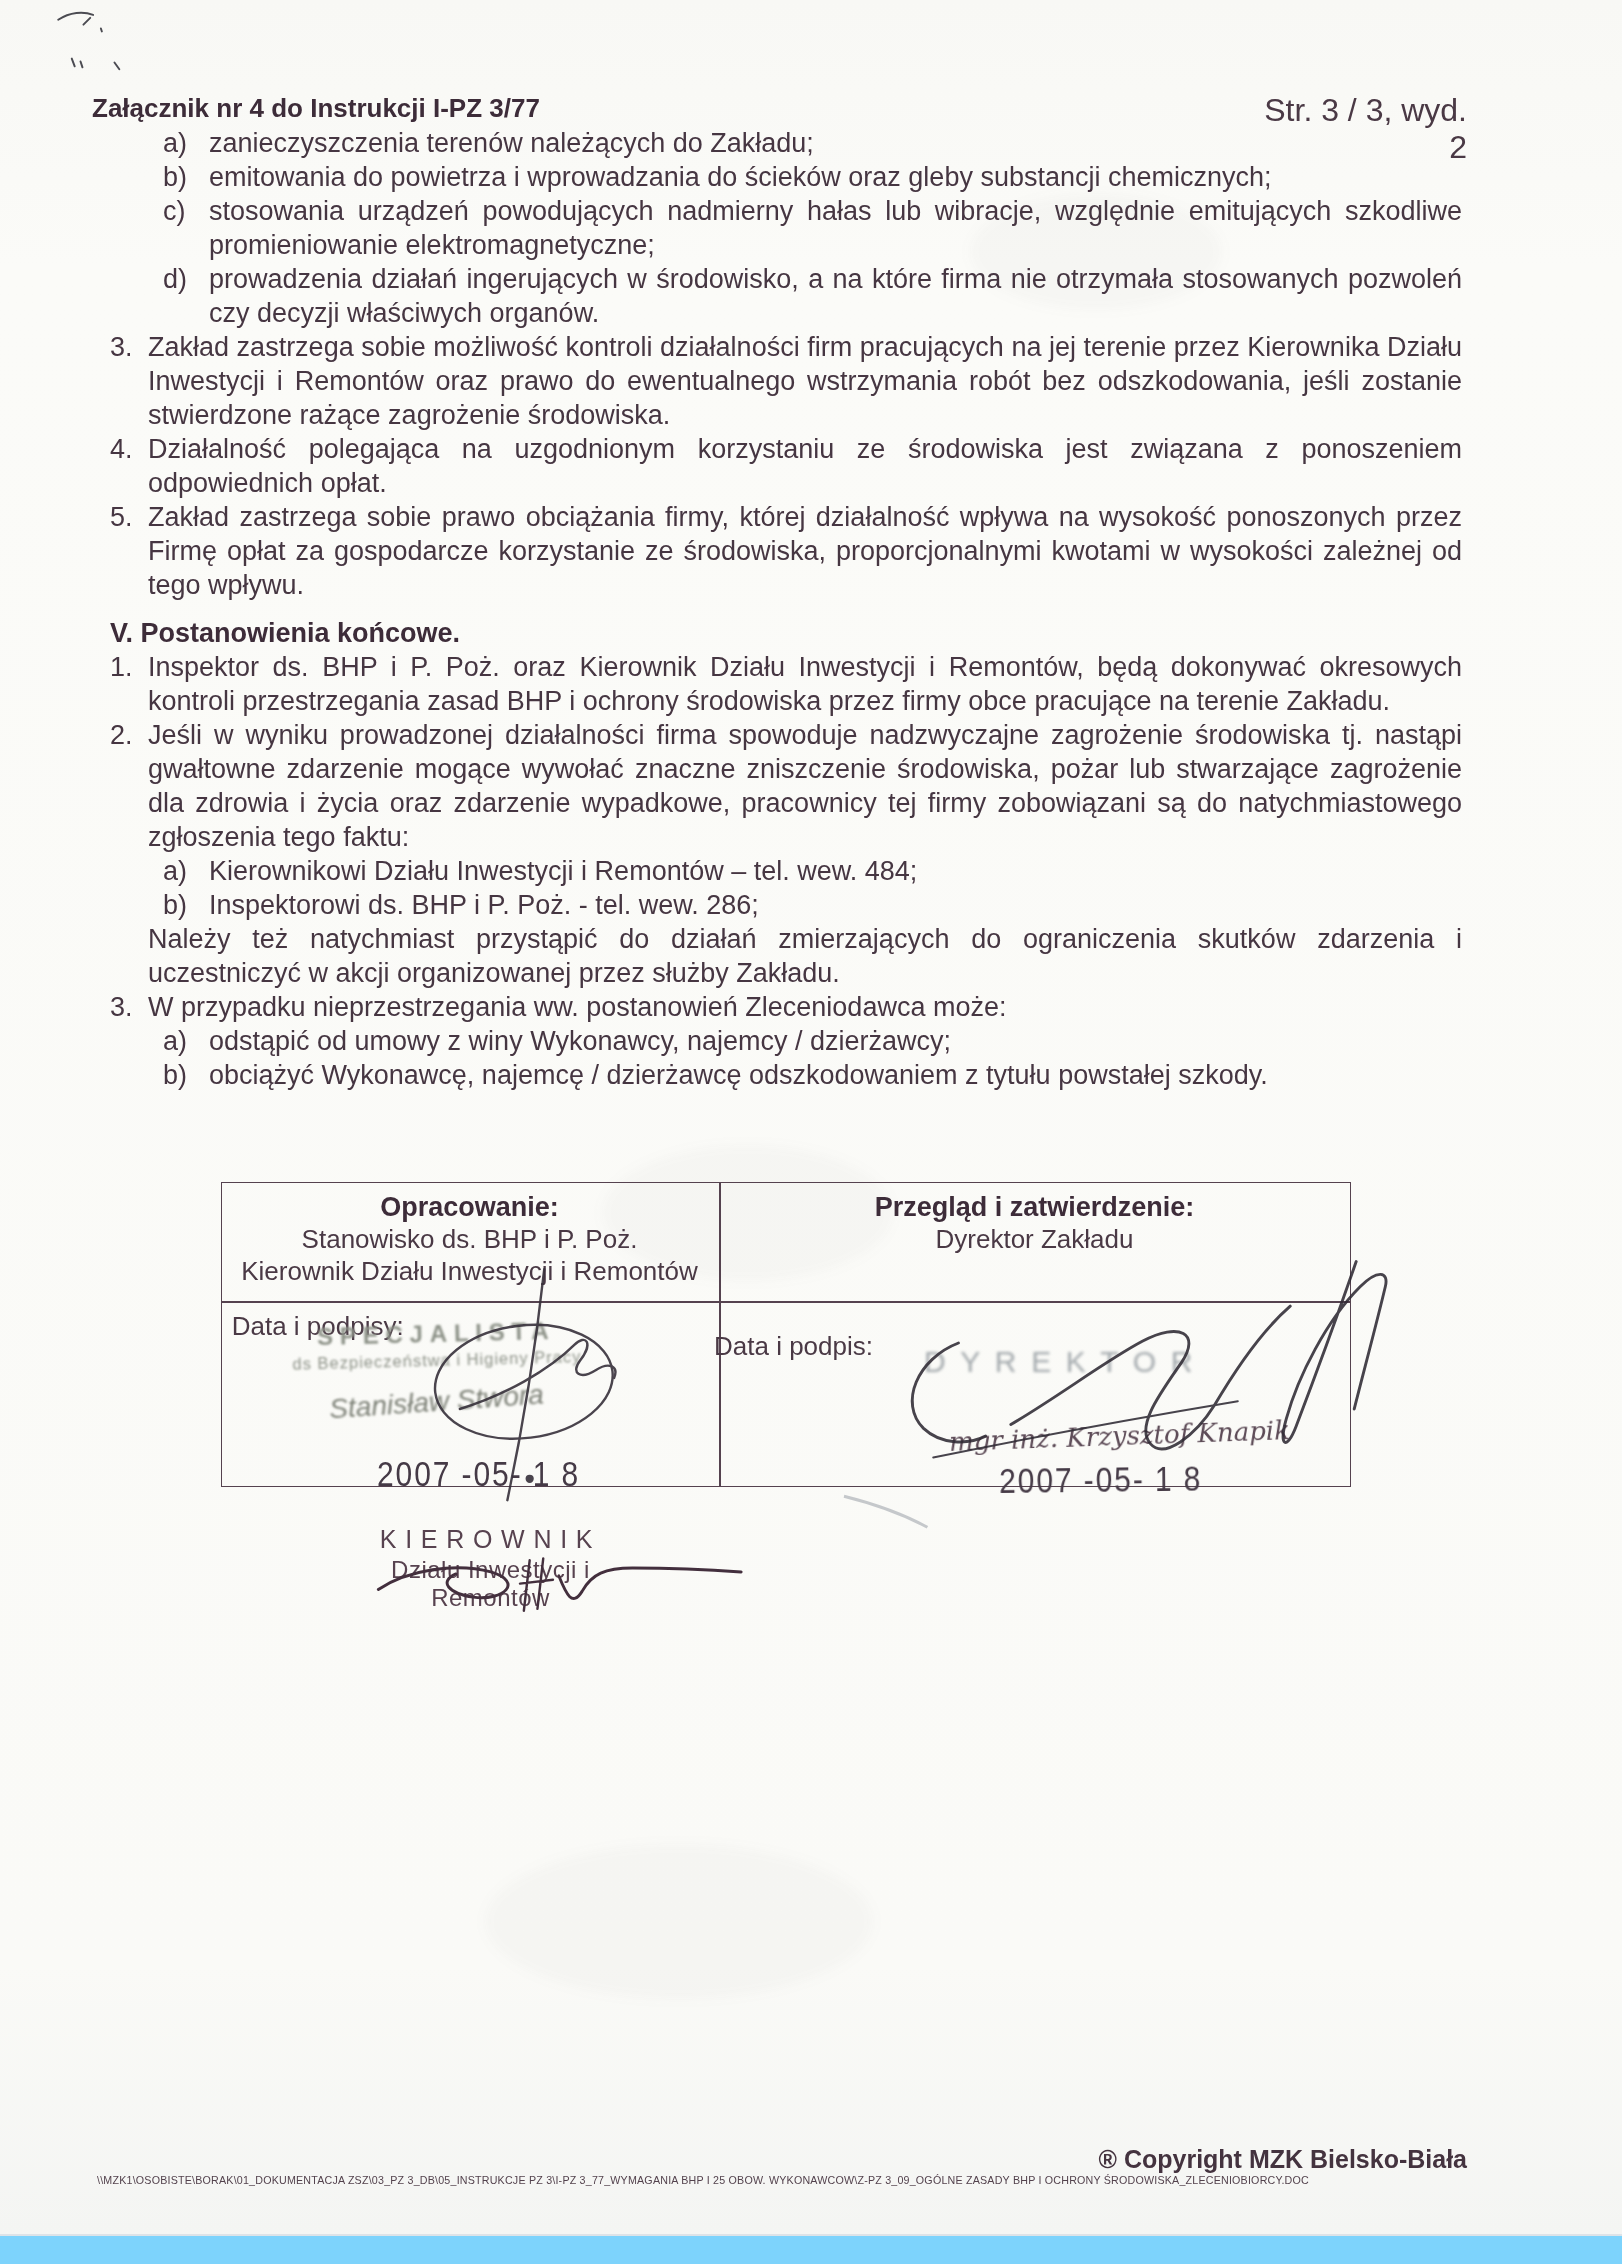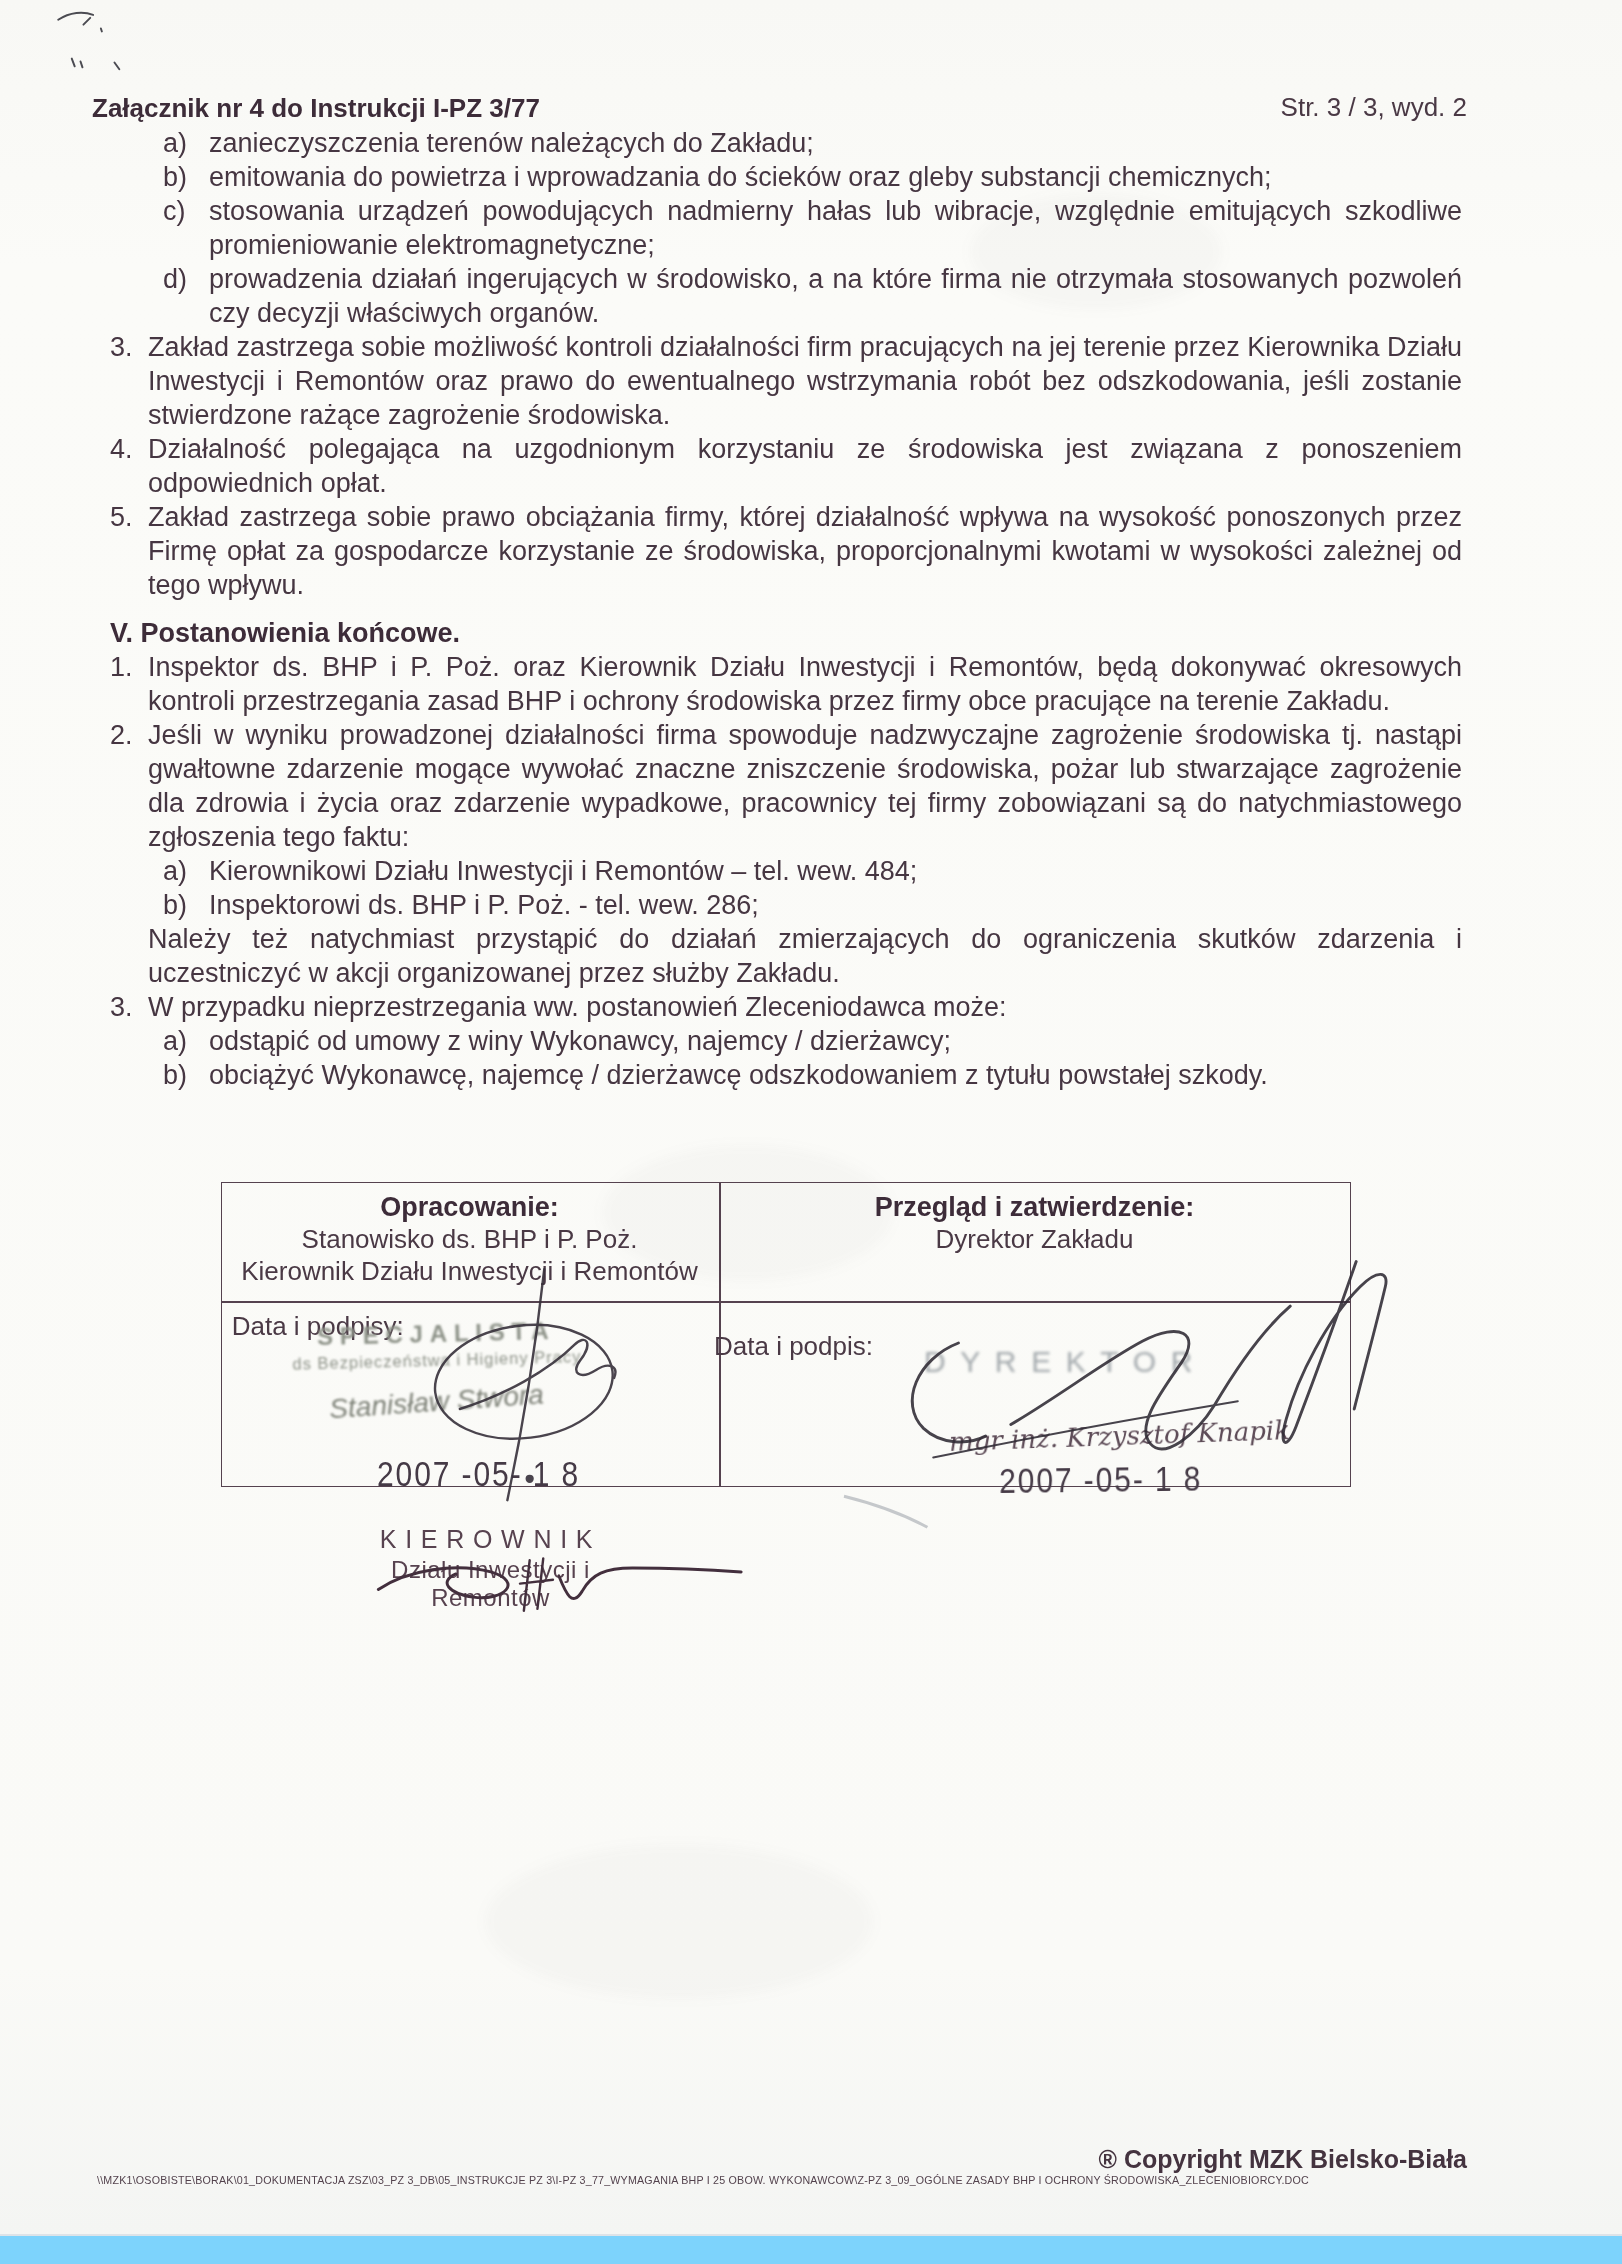--- a/index.html
+++ b/index.html
@@ -8,21 +8,21 @@
     font-family:"Liberation Sans",sans-serif;color:#463642;background:#7dd3fc;
   }
   .paper{
     position:absolute;left:0;top:0;width:1622px;height:2234px;
     background:linear-gradient(180deg,#f8f8f5 0%,#fbfbf8 12%,#fafaf7 88%,#f4f5f3 100%);
     border-bottom:2.9px solid #dde3e8;
   }
   .blot{position:absolute;border-radius:50%;background:rgba(90,90,100,0.03);filter:blur(5.8px);}
   
   .hleft{position:absolute;left:92px;top:93px;font-size:26px;font-weight:bold;color:#3d2c39;}
-  .hright{position:absolute;left:1252px;top:92px;width:215px;text-align:right;font-size:26px;color:#4a3945;}
+  .hright{position:absolute;left:1252px;top:92px;width:215px;text-align:right;font-size:32px;color:#4a3945;}
   
   .content{position:absolute;left:110px;top:126px;width:1352px;font-size:27px;line-height:34px;color:#463642;}
   .row{display:flex;}
   .row .mk{flex:0 0 38px;}
   .row.sub{padding-left:53px;}
   .row.sub .mk{flex:0 0 46px;}
   .row .tx{flex:1;text-align:justify;}
   .vhead{font-weight:bold;color:#3d2c39;margin-top:13.6px;}
   .note{margin-left:38px;text-align:justify;}
   

